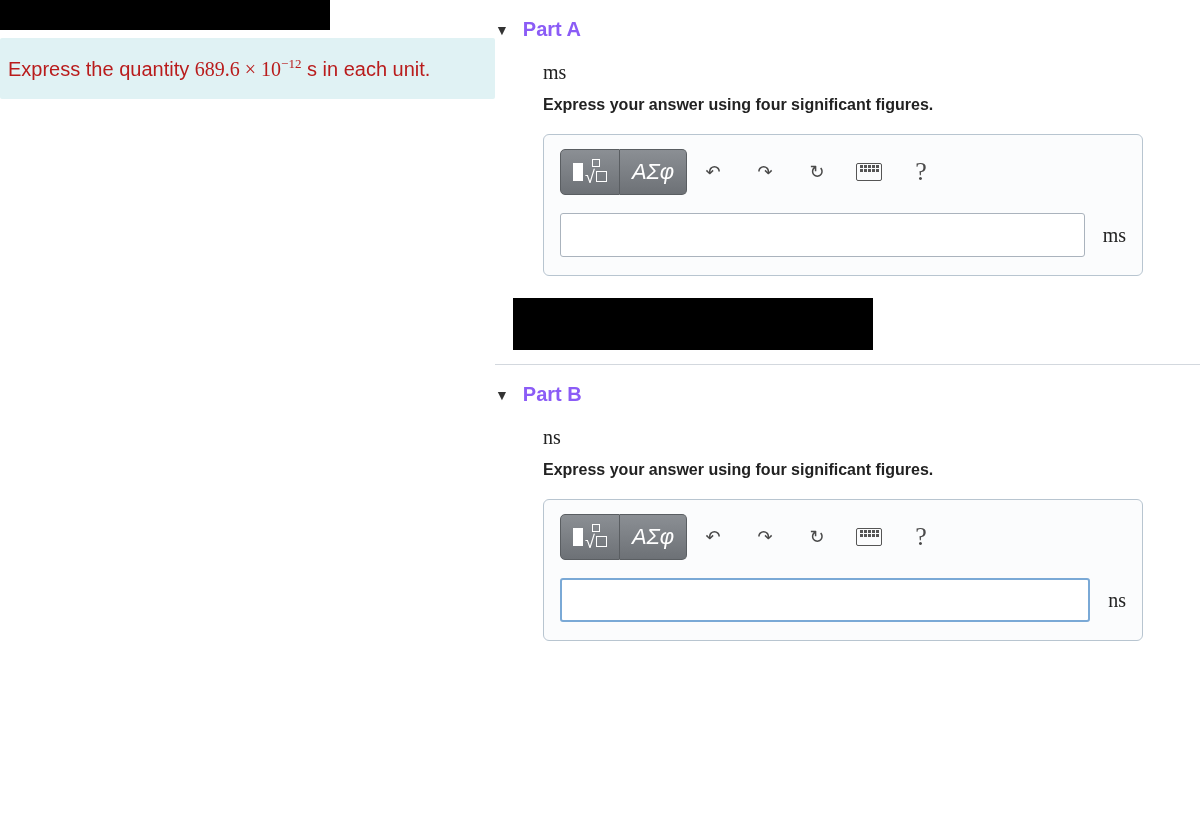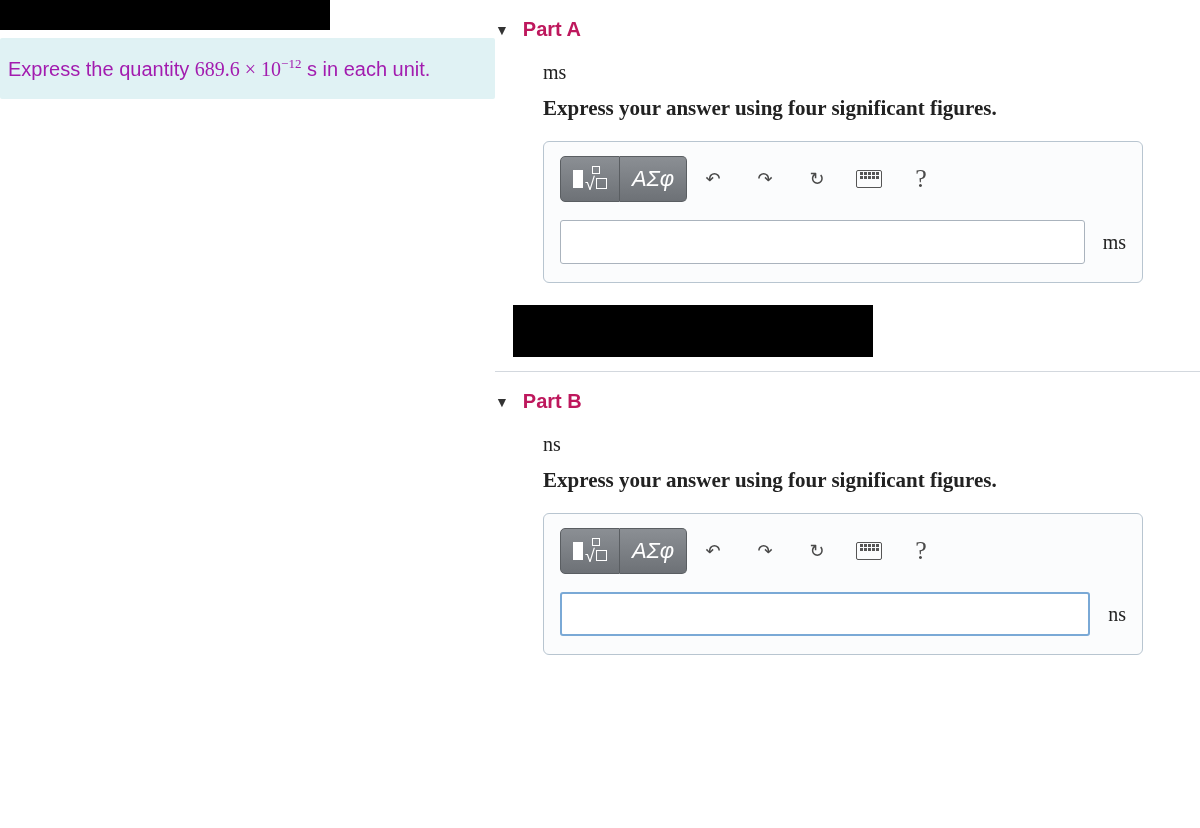--- a/index.html
+++ b/index.html
@@ -23,21 +23,21 @@
   .redact-top {
     width: 330px;
     height: 30px;
     background: #000;
     margin-bottom: 8px;
   }
   .prompt {
     background: #e0f2f4;
     padding: 18px 8px;
     font-size: 20px;
-    color: #a21caf;
+    color: #b91c1c;
     border-radius: 2px;
   }
   .prompt .num {
     font-family: Georgia, "Times New Roman", serif;
   }
   .prompt sup {
     font-size: 13px;
     vertical-align: super;
   }
   .right {
@@ -54,37 +54,36 @@
     padding: 8px 0 20px 0;
     cursor: pointer;
   }
   .tri {
     font-size: 14px;
     color: #333;
   }
   .part-title {
     font-size: 20px;
     font-weight: bold;
-    color: #be185d;
+    color: #8b5cf6;
   }
   .part-body {
     padding-left: 48px;
   }
   .unit-label {
     font-family: Georgia, "Times New Roman", serif;
     font-size: 20px;
     color: #222;
     margin-bottom: 12px;
   }
   .instruction {
-    font-size: 21px;
+    font-size: 16px;
     font-weight: bold;
     color: #222;
     margin-bottom: 20px;
-    font-family: Liberation Serif, serif;
   }
   .answer-panel {
     border: 1px solid #b8c5d0;
     border-radius: 6px;
     background: #fbfcfd;
     padding: 14px 16px 18px 16px;
     width: 600px;
   }
   .toolbar {
     display: flex;

